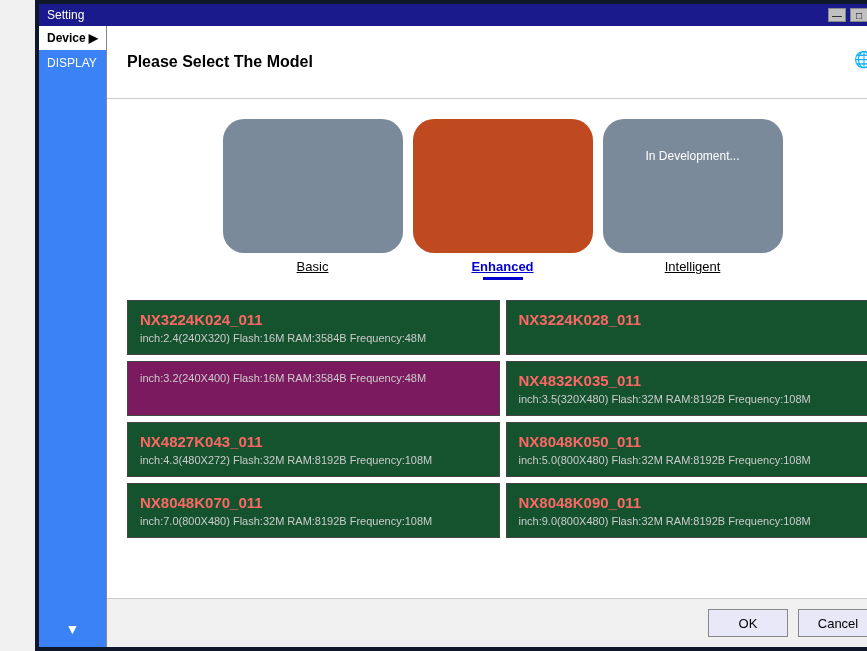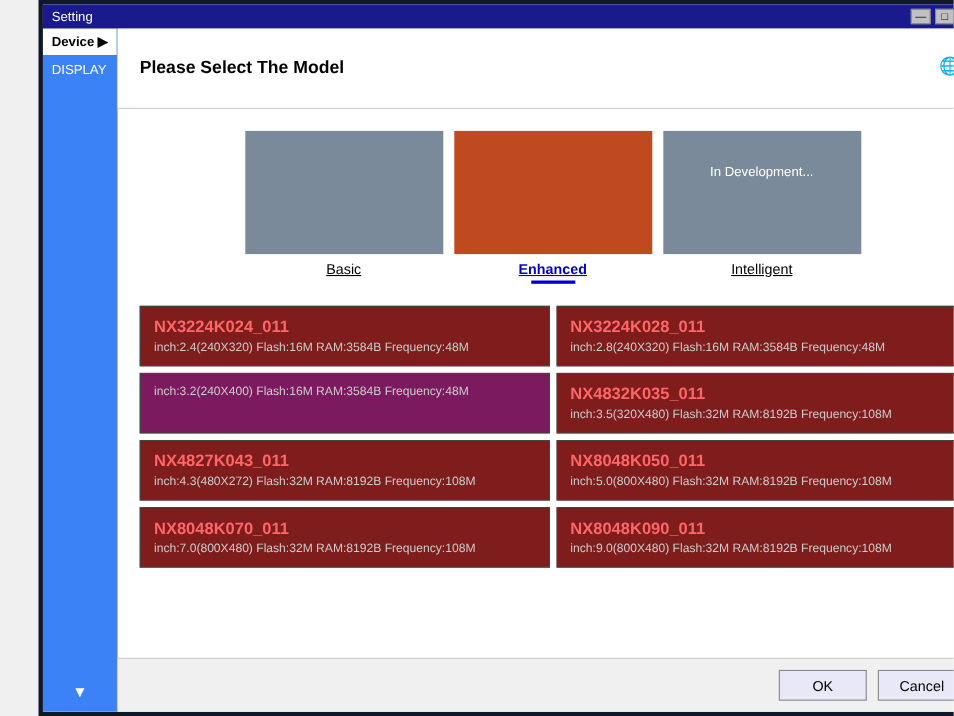--- a/index.html
+++ b/index.html
@@ -144,28 +144,29 @@
     
     .model-types {
       display: flex;
       gap: 10px;
       margin-bottom: 20px;
       justify-content: center;
     }
 
     .model-type-card {
       width: 180px;
-      height: 112px;
+      height: 134px;
       display: flex;
       flex-direction: column;
       align-items: center;
       justify-content: flex-end;
       padding-bottom: 6px;
       cursor: pointer;
       position: relative;
+      border-radius: 21px;
     }
 
     .model-type-card.basic {
       background: #7a8a9a;
     }
 
     .model-type-card.enhanced {
       background: #c04a20;
     }
 
@@ -209,21 +210,21 @@
     }
 
     
     .device-grid {
       display: grid;
       grid-template-columns: 1fr 1fr;
       gap: 6px;
     }
 
     .device-item {
-      background: #7f1d1d;
+      background: #14532d;
       padding: 10px 12px;
       cursor: pointer;
       border: 1px solid #444;
     }
 
     .device-item.selected {
       background: #7b1a5e;
     }
 
     .device-name {
@@ -329,21 +330,20 @@
 
         <div class="device-grid">
 
           <div class="device-item">
             <div class="device-name">NX3224K024_011</div>
             <div class="device-spec">inch:2.4(240X320)  Flash:16M  RAM:3584B  Frequency:48M</div>
           </div>
 
           <div class="device-item">
             <div class="device-name">NX3224K028_011</div>
-            <div class="device-spec">inch:2.8(240X320)  Flash:16M  RAM:3584B  Frequency:48M</div>
           </div>
 
           <div class="device-item selected">
             <div class="device-spec">inch:3.2(240X400)  Flash:16M  RAM:3584B  Frequency:48M</div>
           </div>
 
           <div class="device-item">
             <div class="device-name">NX4832K035_011</div>
             <div class="device-spec">inch:3.5(320X480)  Flash:32M  RAM:8192B  Frequency:108M</div>
           </div>

